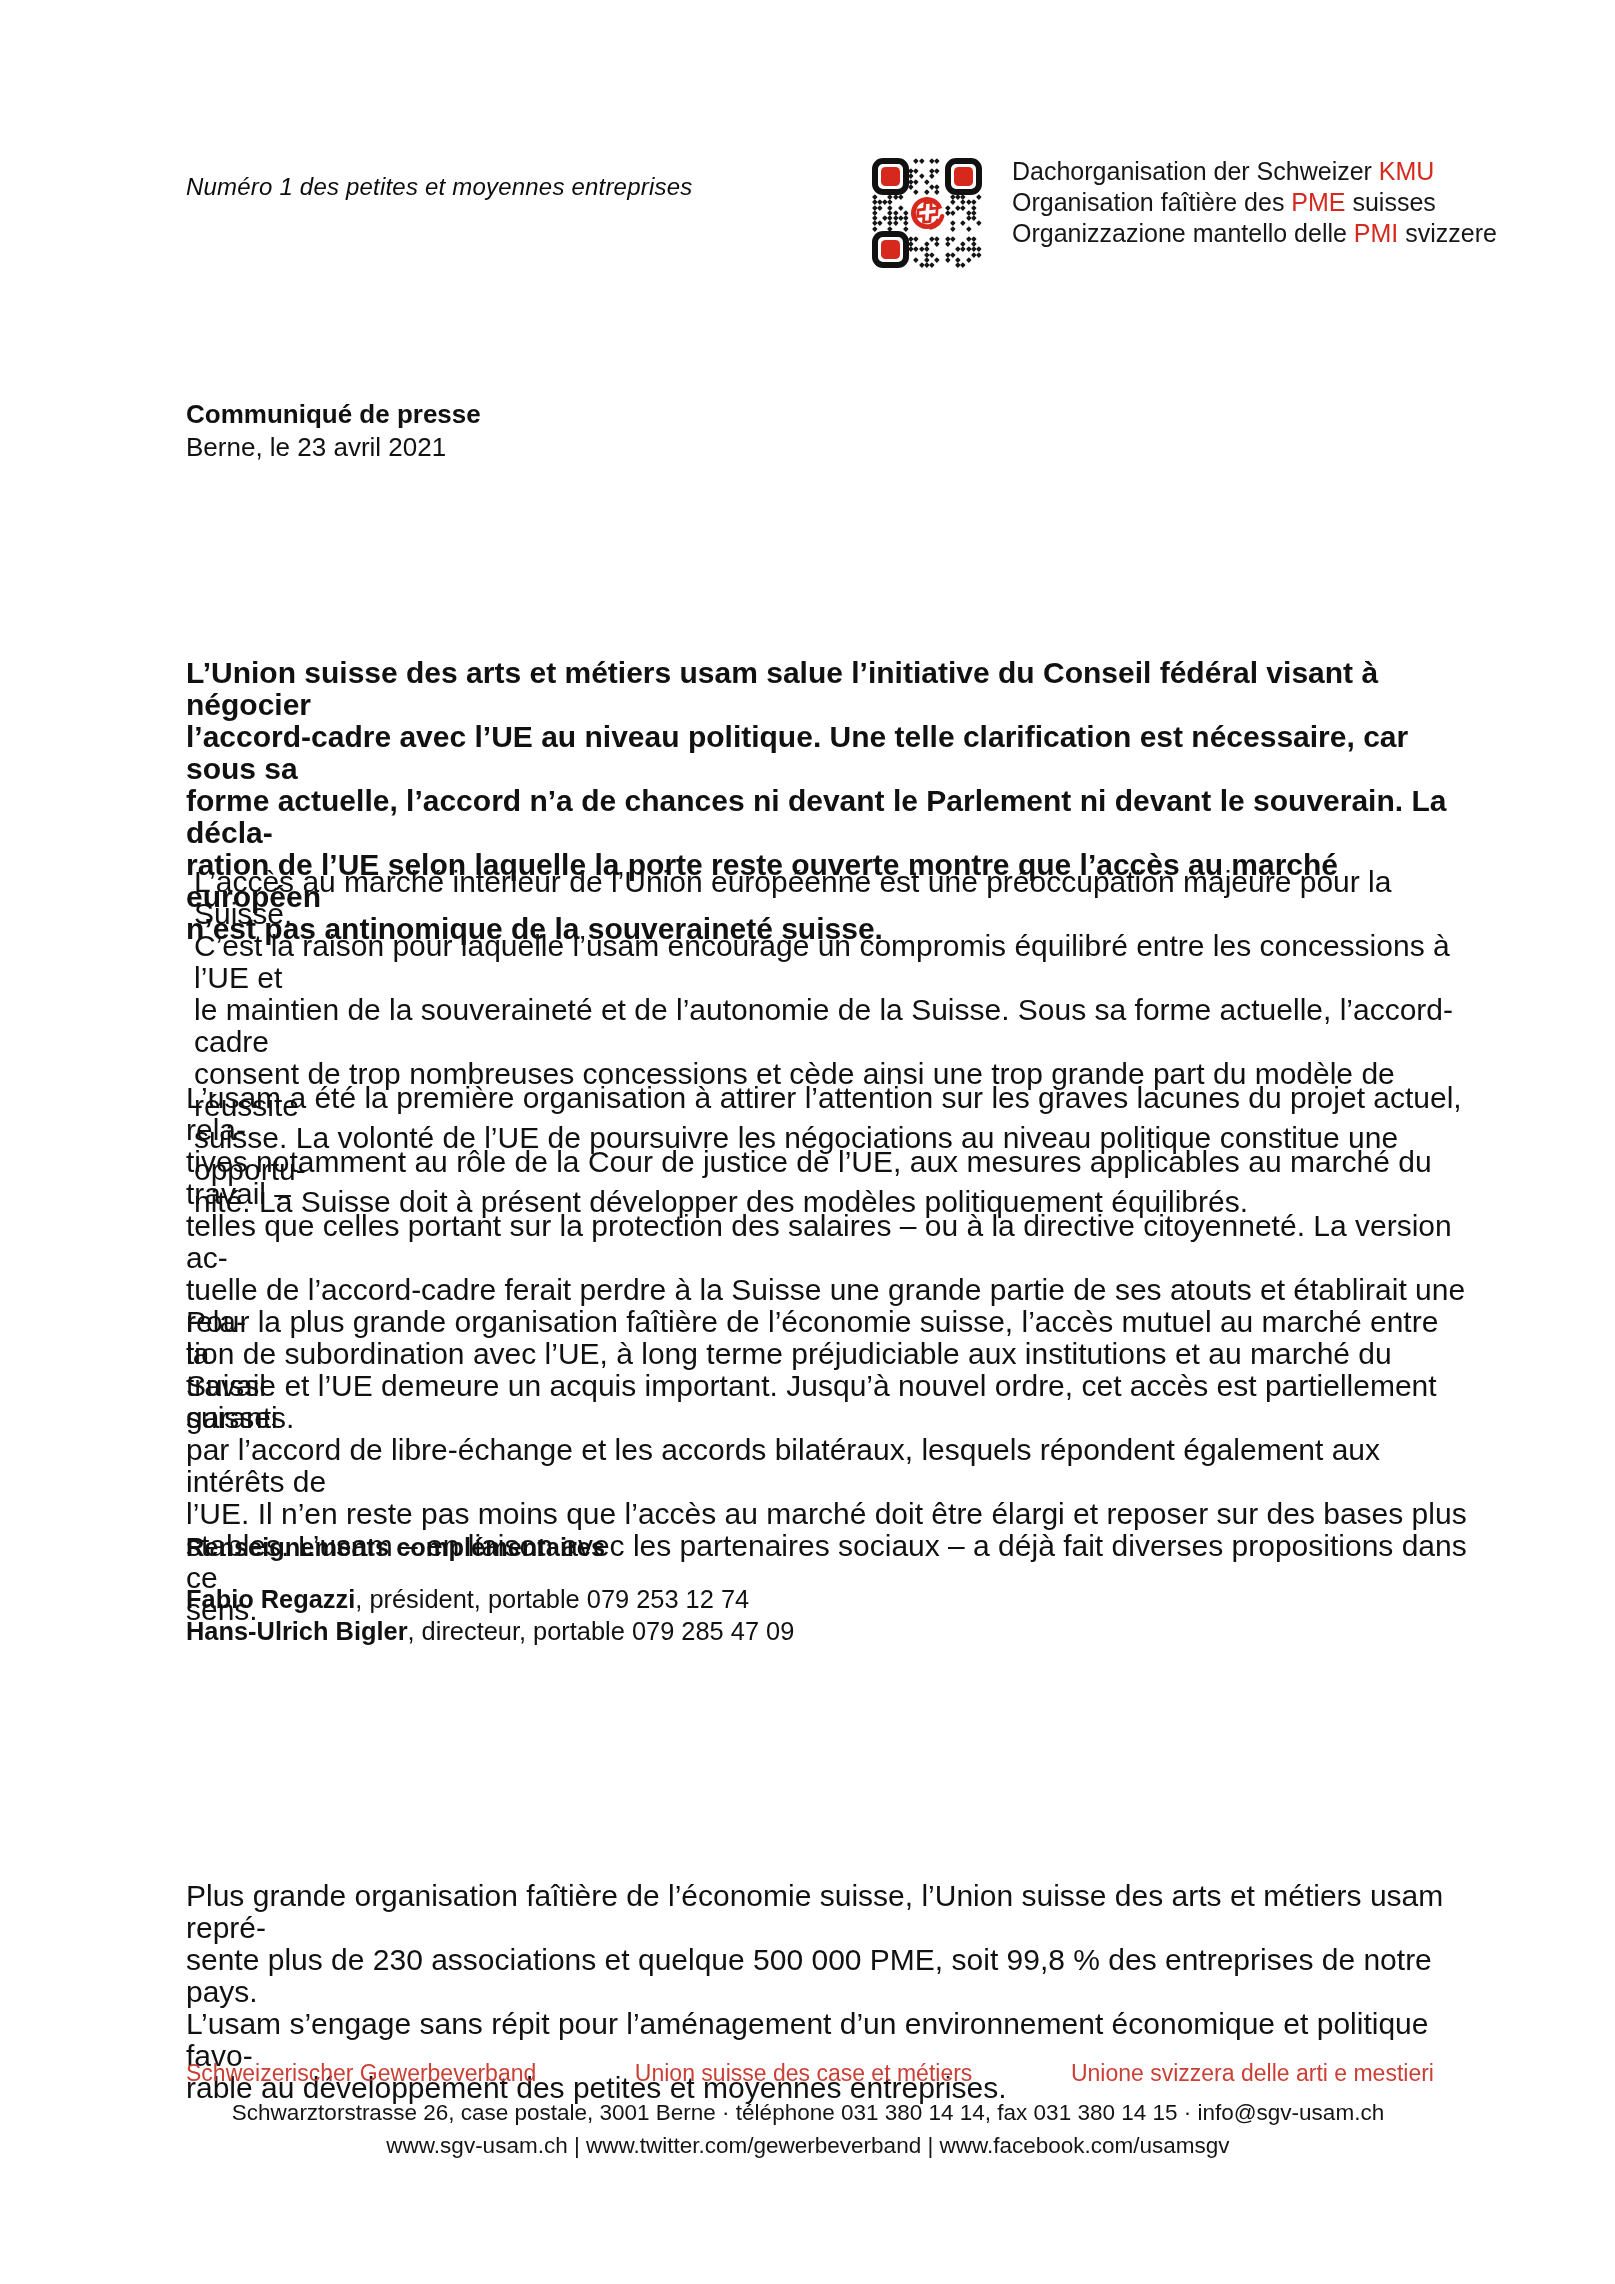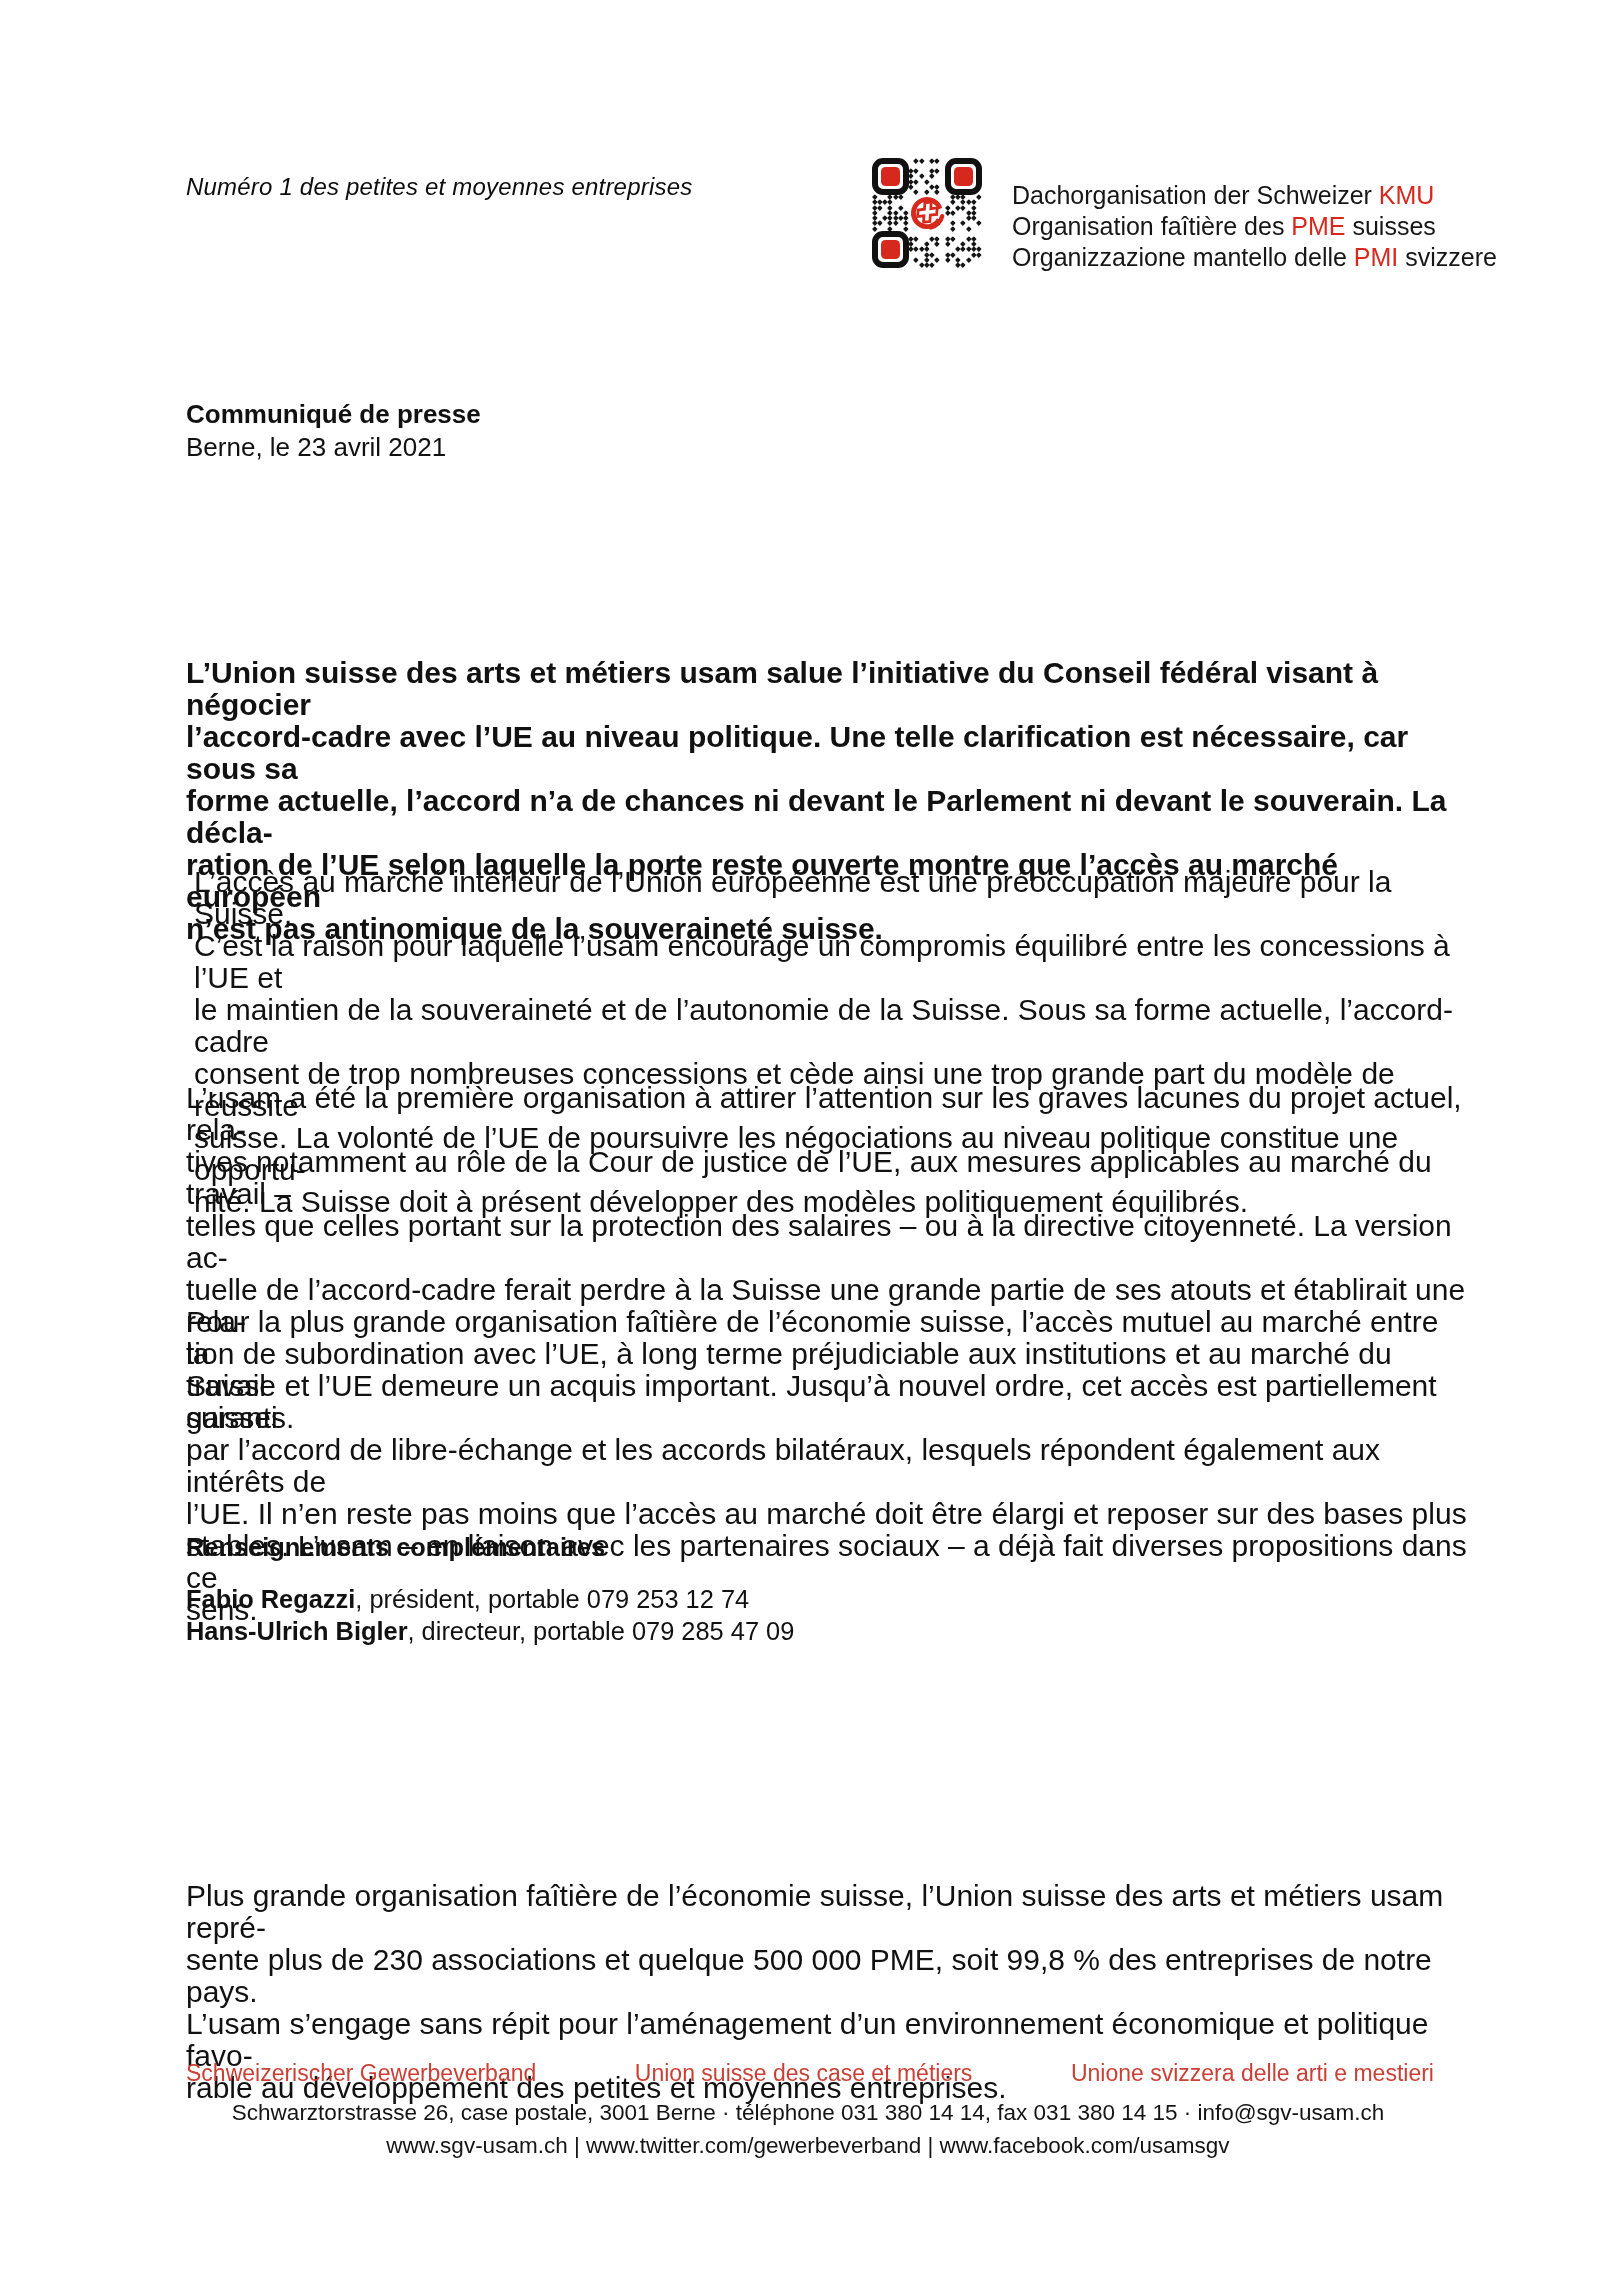--- a/index.html
+++ b/index.html
@@ -68,21 +68,21 @@
   .finder.tr { right: 0; top: 0; }
   .finder.bl { left: 0; bottom: 0; }
   .qr-center {
     position: absolute;
     left: 50%; top: 50%;
     width: 40px; height: 40px;
     transform: translate(-50%,-50%);
   }
 
   
-  .org-lines { font-size: 25px; line-height: 31px; color: #161616; margin-top: 24px; }
+  .org-lines { font-size: 25px; line-height: 31px; color: #161616; }
   .org-lines .red { color: var(--accent-red); }
 
   
   .meta-doc  { font-weight: bold; font-size: 26px; line-height: 33px; }
   .meta-date { font-size: 26px; line-height: 33px; }
 
   
   .title {
     font-weight: bold;
     font-size: 31px;

